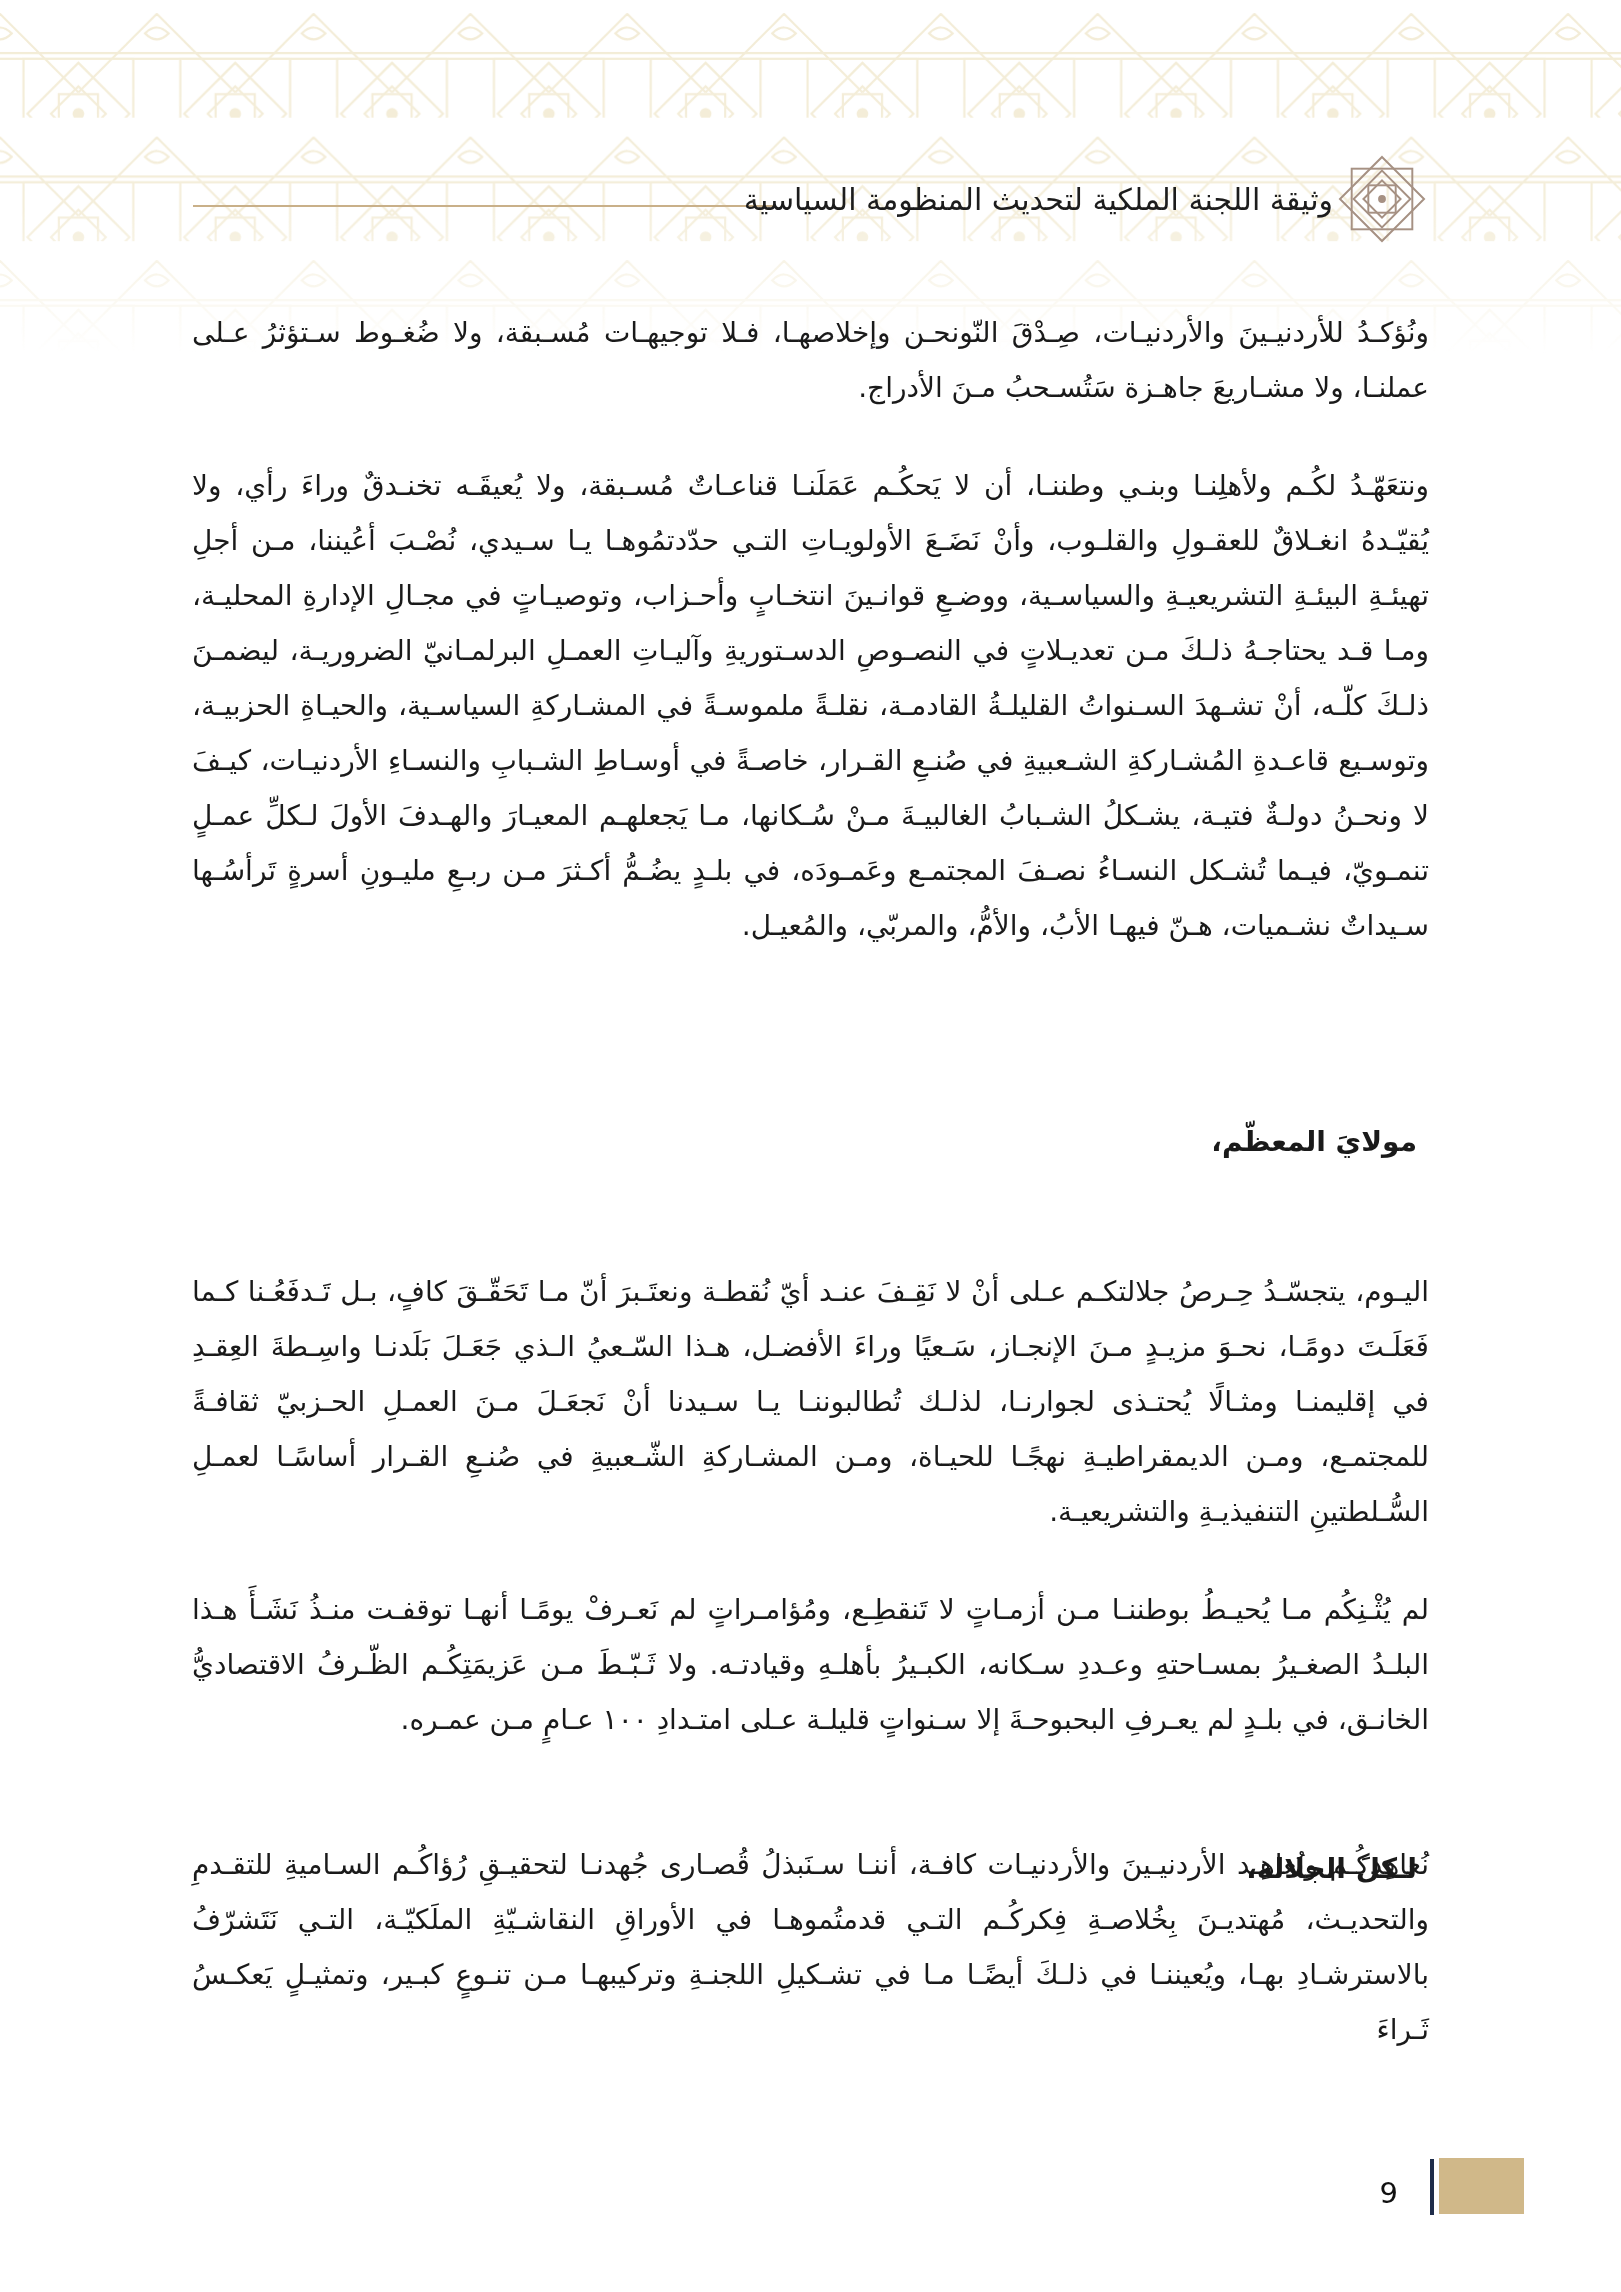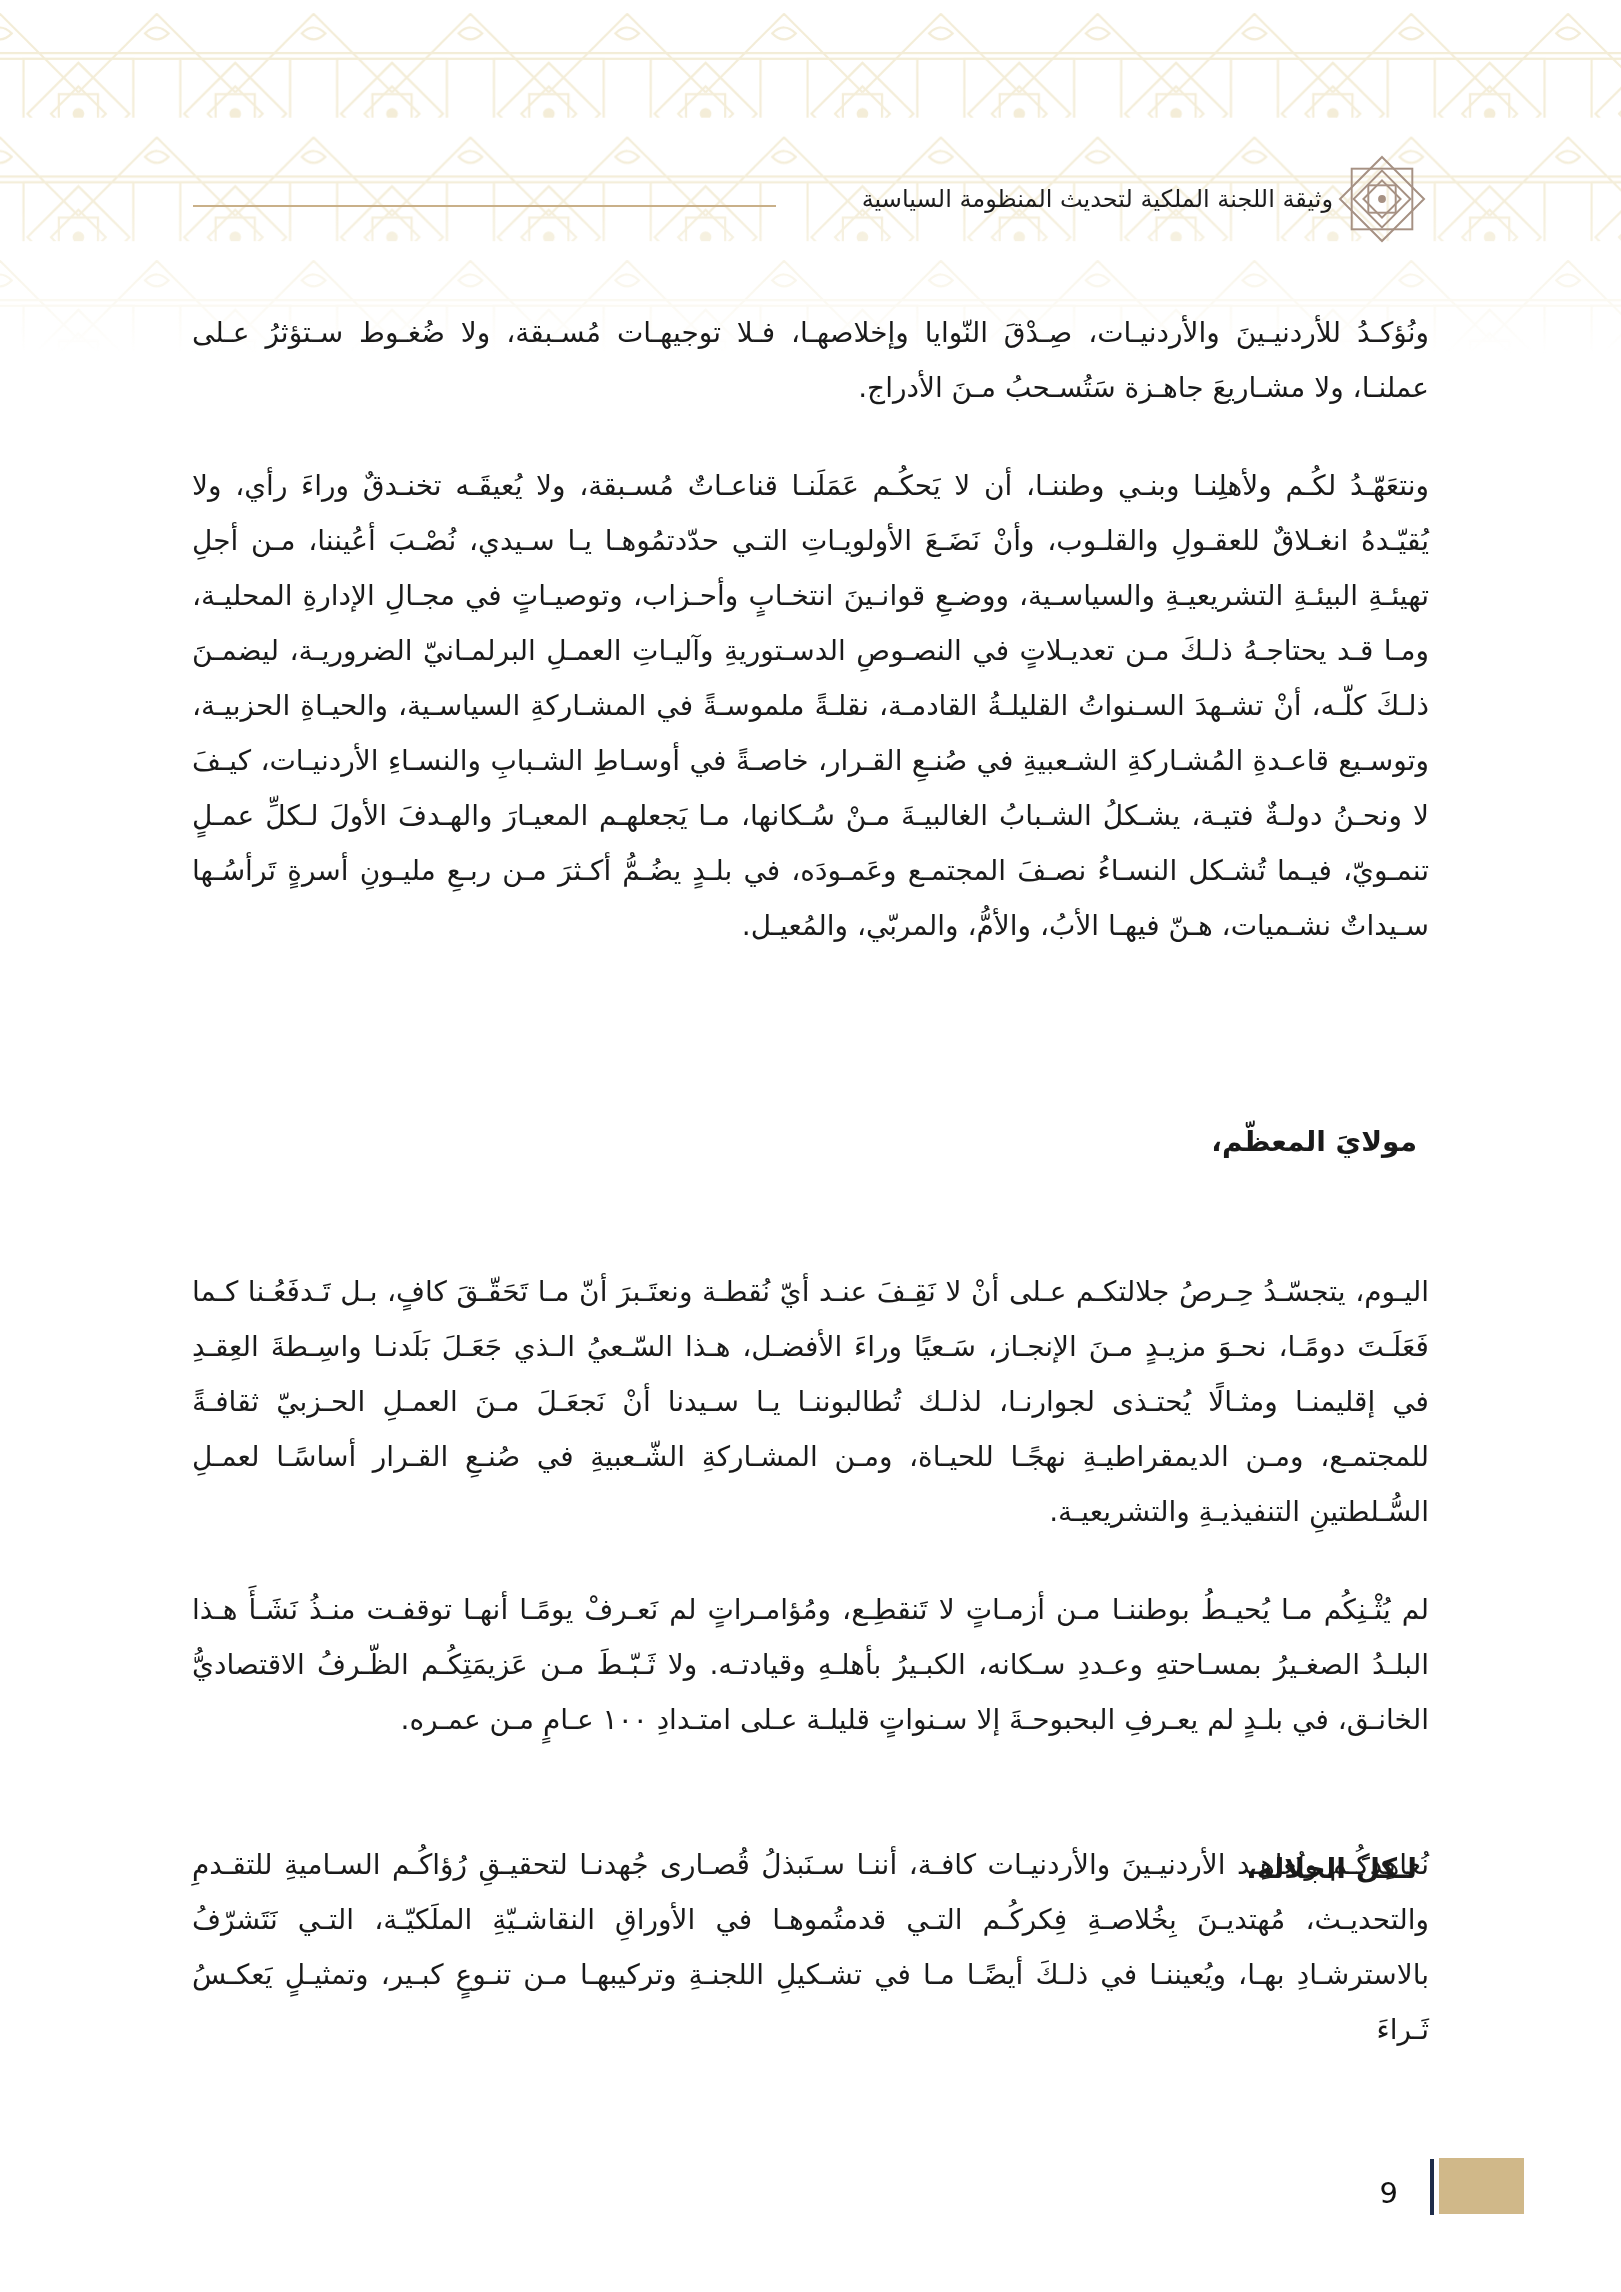--- a/index.html
+++ b/index.html
@@ -14,21 +14,21 @@
     pointer-events: none;
     -webkit-mask-image: linear-gradient(to bottom, rgba(0,0,0,1) 0%, rgba(0,0,0,0.9) 60%, rgba(0,0,0,0) 100%);
             mask-image: linear-gradient(to bottom, rgba(0,0,0,1) 0%, rgba(0,0,0,0.9) 60%, rgba(0,0,0,0) 100%);
   }
   .header-line {
     position: absolute; left: 193px; top: 205px; width: 583px; height: 2px;
     background: #c9b089;
   }
   .header-title {
     position: absolute; right: 288px; top: 180px;
-    direction: rtl; font-size: 24px; line-height: 39px; color: #1c1c1c;
+    direction: rtl; font-size: 30px; line-height: 39px; color: #1c1c1c;
     white-space: nowrap;
   }
   .logo {
     position: absolute; left: 1338px; top: 155px; width: 88px; height: 88px;
   }
   .content {
     position: absolute; left: 192px; width: 1237px;
     direction: rtl; text-align: justify; text-align-last: right;
     font-size: 28px; line-height: 55px;
   }
@@ -81,21 +81,21 @@
     <rect x="14" y="14" width="62" height="62"></rect>
     <polygon points="45,2 88,45 45,88 2,45"></polygon>
     <polygon points="45,16 74,45 45,74 16,45"></polygon>
     <rect x="31" y="31" width="28" height="28"></rect>
     <polygon points="45,26 64,45 45,64 26,45"></polygon>
   </g>
   <circle cx="45" cy="45" r="4" fill="#a69183"></circle>
 </svg>
 
 <div class="content" style="top:305px;">
-  <p class="para">ونُؤكـدُ للأردنيـينَ والأردنيـات، صِـدْقَ النّوايا وإخلاصهـا، فـلا توجيهـات مُسـبقة، ولا ضُغـوط سـتؤثرُ عـلى عملنـا، ولا مشـاريعَ جاهـزة سَتُسـحبُ مـنَ الأدراج.</p>
+  <p class="para">ونُؤكـدُ للأردنيـينَ والأردنيـات، صِـدْقَ النّونحـن وإخلاصهـا، فـلا توجيهـات مُسـبقة، ولا ضُغـوط سـتؤثرُ عـلى عملنـا، ولا مشـاريعَ جاهـزة سَتُسـحبُ مـنَ الأدراج.</p>
   <p class="para" style="margin-top:43px;">ونتعَهّـدُ لكُـم ولأهلِنـا وبنـي وطننـا، أن لا يَحكُـم عَمَلَنـا قناعـاتٌ مُسـبقة، ولا يُعيقَـه تخنـدقٌ وراءَ رأي، ولا يُقيّـدهُ انغـلاقٌ للعقـولِ والقلـوب، وأنْ نَضَـعَ الأولويـاتِ التـي حدّدتمُوهـا يـا سـيدي، نُصْـبَ أعُيننا، مـن أجلِ تهيئـةِ البيئـةِ التشريعيـةِ والسياسـية، ووضـعِ قوانـينَ انتخـابٍ وأحـزاب، وتوصيـاتٍ في مجـالِ الإدارةِ المحليـة، ومـا قـد يحتاجـهُ ذلـكَ مـن تعديـلاتٍ في النصـوصِ الدسـتوريةِ وآليـاتِ العمـلِ البرلمـانيّ الضروريـة، ليضمـنَ ذلـكَ كلّـه، أنْ تشـهدَ السـنواتُ القليلـةُ القادمـة، نقلـةً ملموسـةً في المشـاركةِ السياسـية، والحيـاةِ الحزبيـة، وتوسـيع قاعـدةِ المُشـاركةِ الشـعبيةِ في صُنـعِ القـرار، خاصـةً في أوسـاطِ الشـبابِ والنسـاءِ الأردنيـات، كيـفَ لا ونحـنُ دولـةٌ فتيـة، يشـكلُ الشـبابُ الغالبيـةَ مـنْ سُـكانها، مـا يَجعلهـم المعيـارَ والهـدفَ الأولَ لـكلِّ عمـلٍ تنمـويّ، فيـما تُشـكل النسـاءُ نصـفَ المجتمـع وعَمـودَه، في بلـدٍ يضُـمُّ أكـثرَ مـن ربـعِ مليـونِ أسرةٍ تَرأسُـها سـيداتٌ نشـميات، هـنّ فيهـا الأبُ، والأمُّ، والمربّي، والمُعيـل.</p>
 </div>
 
 <h2 class="heading" style="top:1110px;">مولايَ المعظّم،</h2>
 <div class="content" style="top:1264px;">
   <p class="para">اليـوم، يتجسّـدُ حِـرصُ جلالتكـم عـلى أنْ لا نَقِـفَ عنـد أيّ نُقطـة ونعتَـبرَ أنّ مـا تَحَقّـقَ كافٍ، بـل تَـدفَعُـنا كـما فَعَلَـتَ دومًـا، نحـوَ مزيـدٍ مـنَ الإنجـاز، سَـعيًا وراءَ الأفضـل، هـذا السّـعيُ الـذي جَعَـلَ بَلَدنـا واسِـطةَ العِقـدِ في إقليمنـا ومثـالًا يُحتـذى لجوارنـا، لذلـك تُطالبوننـا يـا سـيدنا أنْ نَجعَـلَ مـنَ العمـلِ الحـزبيّ ثقافـةً للمجتمـع، ومـن الديمقراطيـةِ نهجًـا للحيـاة، ومـن المشـاركةِ الشّـعبيةِ في صُنـعِ القـرار أساسًـا لعمـلِ السُّـلطتينِ التنفيذيـةِ والتشريعيـة.</p>
   <p class="para" style="margin-top:43px;">لم يُثْـنِكُم مـا يُحيـطُ بوطننـا مـن أزمـاتٍ لا تَنقطِـع، ومُؤامـراتٍ لم نَعـرفْ يومًـا أنهـا توقفـت منـذُ نَشَـأَ هـذا البلـدُ الصغـيرُ بمسـاحتهِ وعـددِ سـكانه، الكبـيرُ بأهلـهِ وقيادتـه. ولا ثَـبّـطَ مـن عَزيمَتِكُـم الظّـرفُ الاقتصاديُّ الخانـق، في بلـدٍ لم يعـرفِ البحبوحـةَ إلا سـنواتٍ قليلـة عـلى امتـدادِ ١٠٠ عـامٍ مـن عمـره.</p>
 </div>
 
 <h2 class="heading" style="top:1837px;">لـكلَ الجلالة،</h2>

